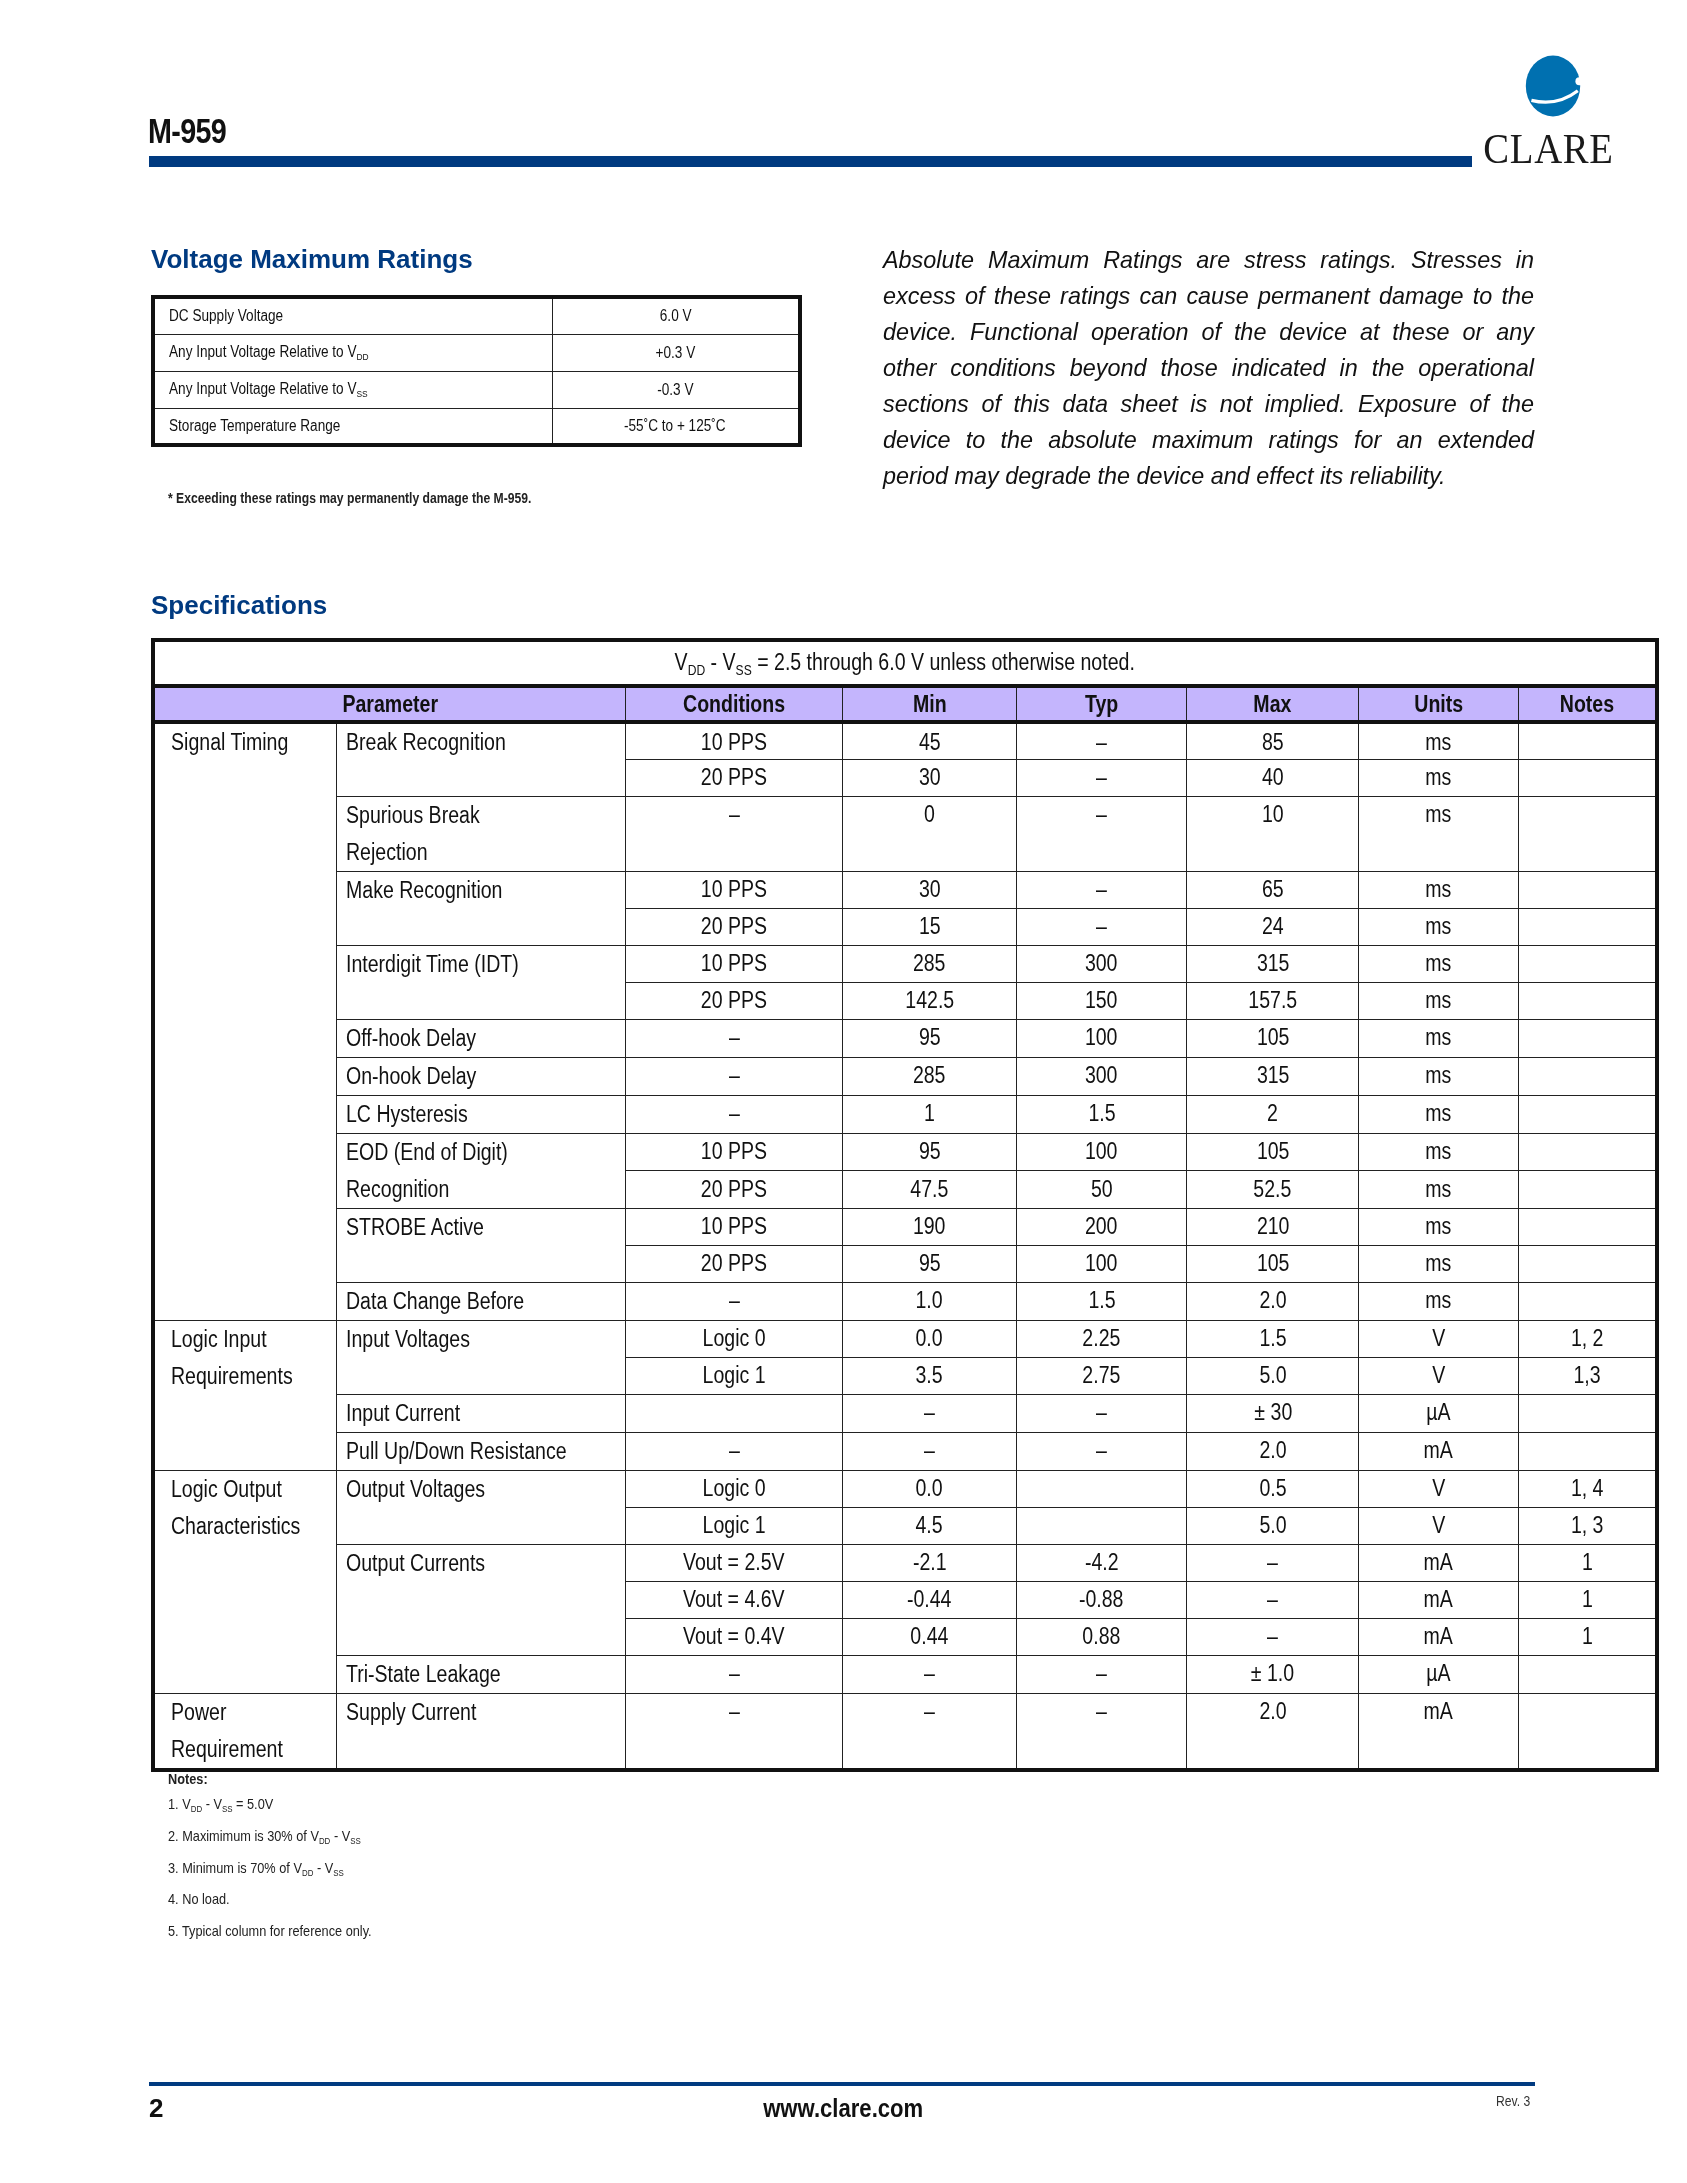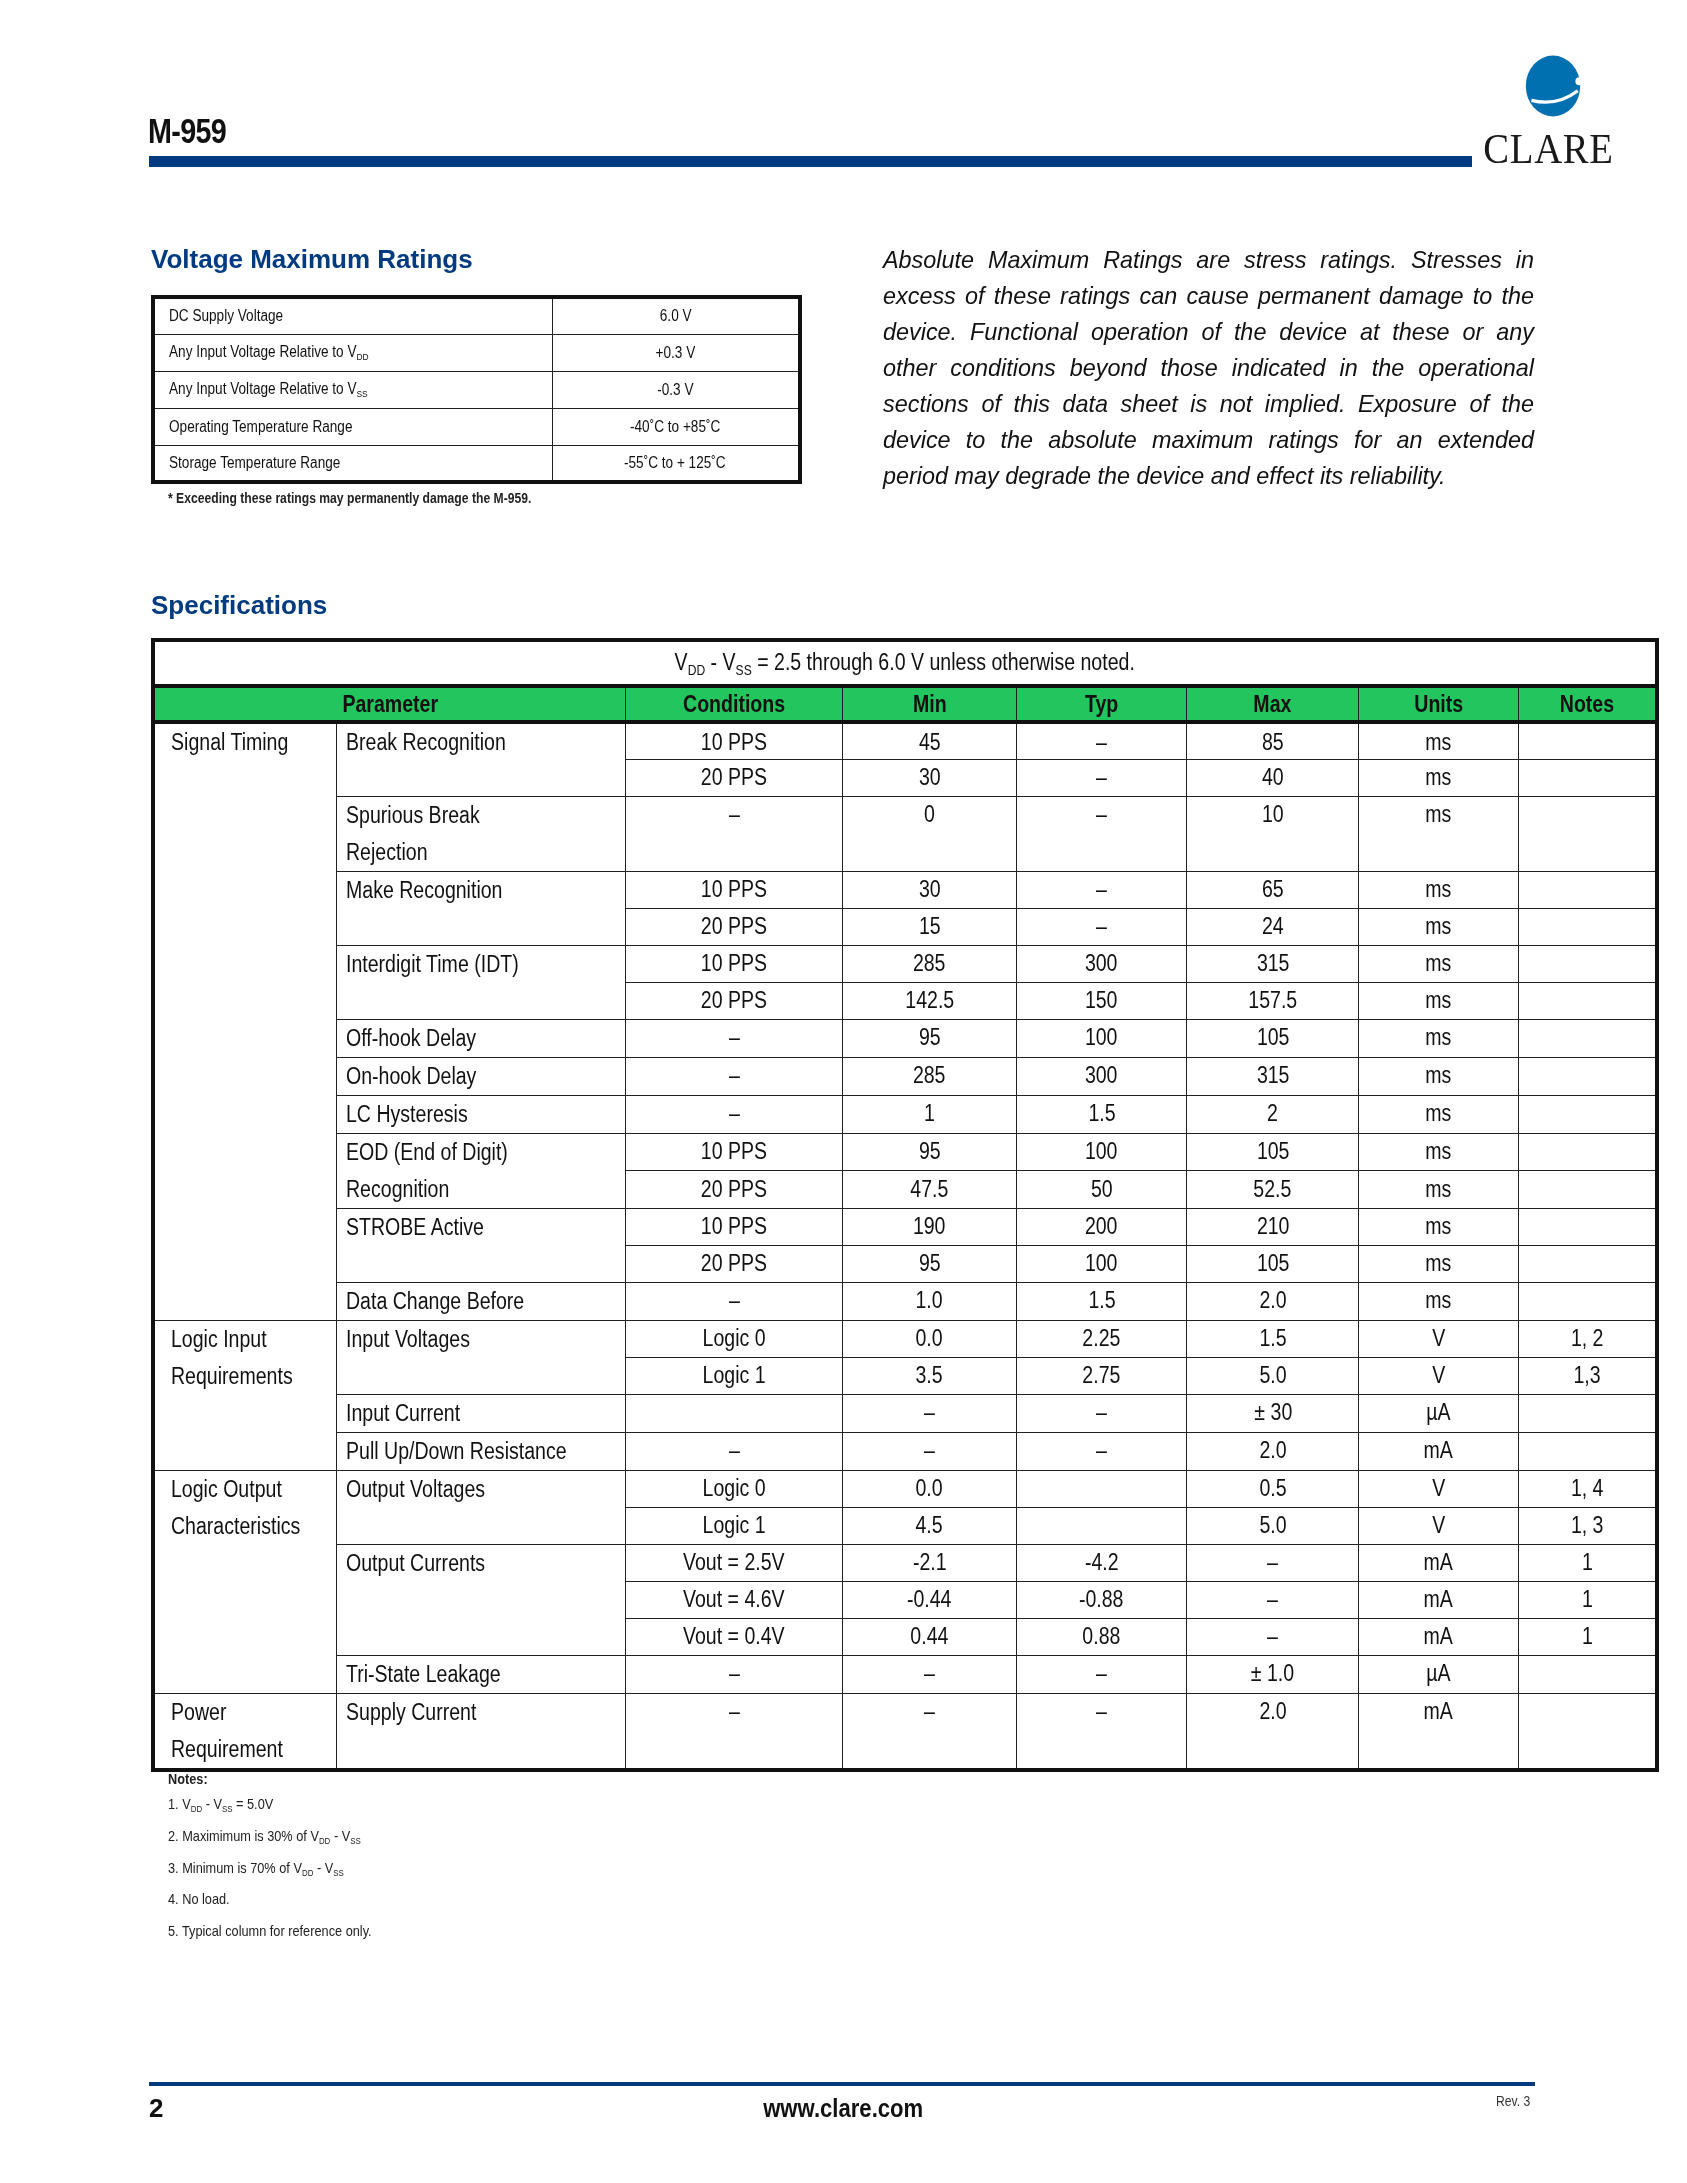--- a/index.html
+++ b/index.html
@@ -21,21 +21,21 @@
   .narrow { display: inline-block; transform: scaleX(0.85); transform-origin: left center; white-space: nowrap; }
   .narrow-c { display: inline-block; transform: scaleX(0.85); transform-origin: center center; white-space: nowrap; }
   .amr-foot { position: absolute; left: 168px; top: 490px; font-size: 14.3px; color: #222; font-weight: bold; }
 
   .amr-desc { position: absolute; left: 883px; top: 242px; width: 651px; font-size: 23.4px; font-style: italic; line-height: 36px; text-align: justify; color: #111; }
 
   
   .spec { position: absolute; left: 151px; top: 638px; width: 1508px; border: 4px solid #111; border-collapse: collapse; }
   .spec td, .spec th { border: 1.2px solid #222; font-size: 23px; height: 37px; vertical-align: top; padding-top: 4.8px; text-align: center; font-weight: normal; }
   .spec .cond-row td { height: 46px; vertical-align: middle; padding-top: 0; border-bottom: 4px solid #111; }
-  .spec th { background: #22c55e; font-weight: bold; vertical-align: middle; padding-top: 0; border-bottom: 4px solid #111; height: 36px; }
+  .spec th { background: #c4b5fd; font-weight: bold; vertical-align: middle; padding-top: 0; border-bottom: 4px solid #111; height: 36px; }
   .spec td.grp, .spec td.prm { text-align: left; padding-left: 16px; line-height: 37px; padding-top: 0; }
   .spec td.prm { padding-left: 9.5px; }
   .spec td.nb { border-bottom: none; }
   .spec td.nt { border-top: none; }
   sub { font-size: 0.62em; vertical-align: -0.35em; }
 
   .notes { position: absolute; left: 168px; top: 1766px; font-size: 15px; line-height: 25.4px; color: #222; }
   .notes .nt-title { font-weight: bold; }
 
   .footer-rule { position: absolute; left: 149px; top: 2082px; width: 1386px; height: 4px; background: #003A80; }
@@ -64,24 +64,20 @@
     <td><span class="narrow">DC Supply Voltage</span></td>
     <td class="val"><span class="narrow-c">6.0 V</span></td>
   </tr>
   <tr>
     <td><span class="narrow"><span>Any Input Voltage Relative to V</span><sub>DD</sub></span></td>
     <td class="val"><span class="narrow-c">+0.3 V</span></td>
   </tr>
   <tr>
     <td><span class="narrow"><span>Any Input Voltage Relative to V</span><sub>SS</sub></span></td>
     <td class="val"><span class="narrow-c">-0.3 V</span></td>
-  </tr>
-  <tr>
-    <td><span class="narrow">Operating Temperature Range</span></td>
-    <td class="val"><span class="narrow-c">-40˚C to +85˚C</span></td>
   </tr>
   <tr>
     <td><span class="narrow">Storage Temperature Range</span></td>
     <td class="val"><span class="narrow-c">-55˚C to + 125˚C</span></td>
   </tr>
 </tbody>
   </table>
 <div class="amr-foot"><span class="narrow">*  Exceeding these ratings may permanently damage the M-959.</span></div>
 <div class="amr-desc">Absolute Maximum Ratings are stress ratings. Stresses in excess of these ratings can cause permanent damage to the device. Functional operation of the device at these or any other conditions beyond those indicated in the operational sections of this data sheet is not implied. Exposure of the device to the absolute maximum ratings for an extended period may degrade the device and effect its reliability.</div>
 

